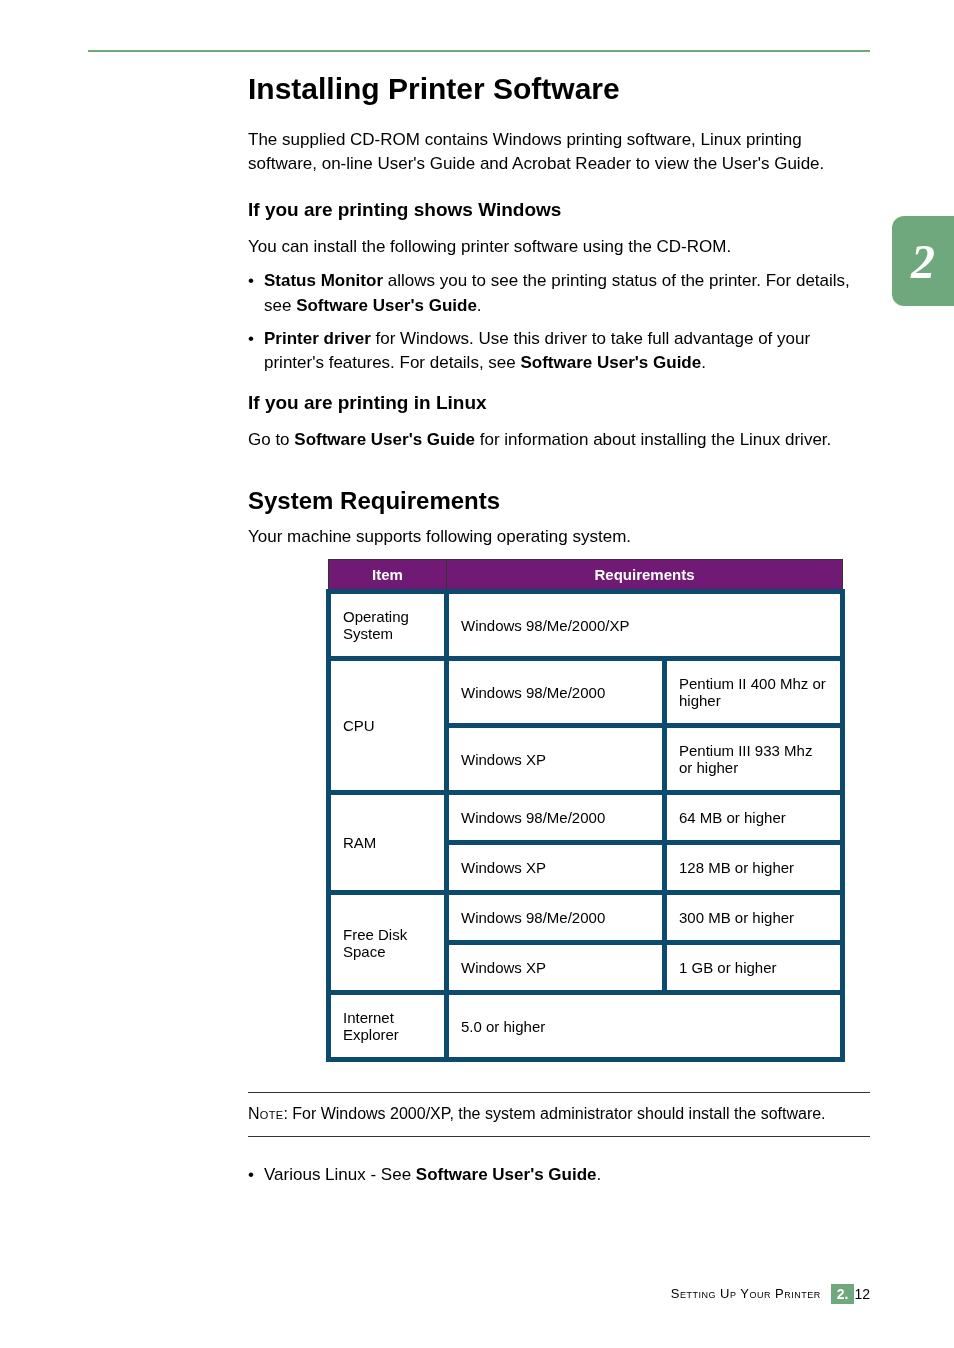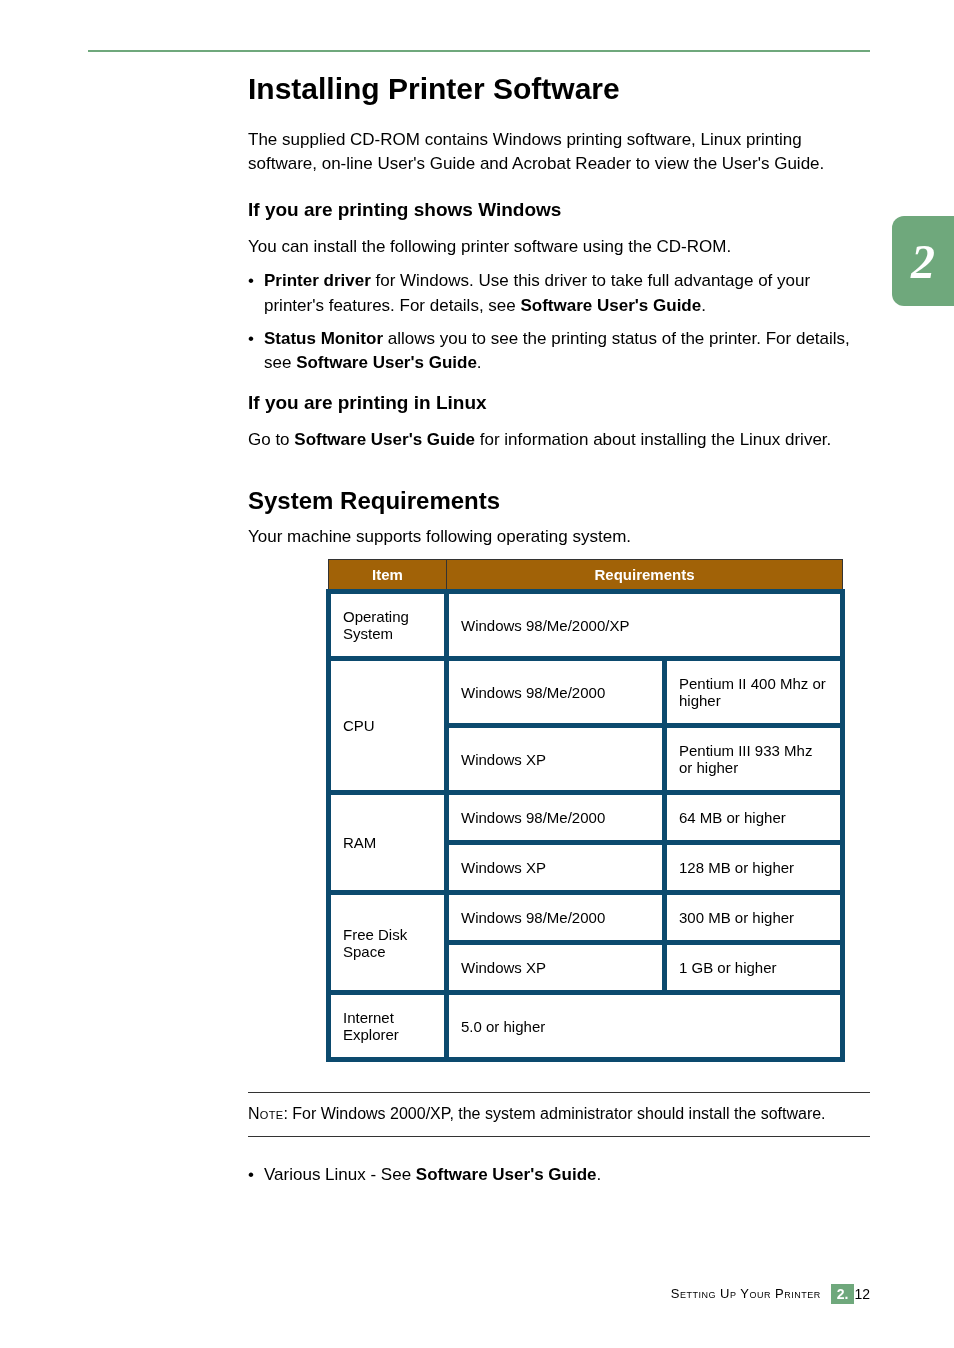--- a/index.html
+++ b/index.html
@@ -91,21 +91,21 @@
       font-weight: bold;
     }
     table {
       border-collapse: collapse;
       margin-left: 78px;
       margin-top: 6px;
       margin-bottom: 30px;
       font-size: 15px;
     }
     table th {
-      background: #a16207;
+      background: #701a75;
       color: #fff;
       font-weight: bold;
       font-size: 15px;
       padding: 6px 10px;
       border: 1px solid #333;
       text-align: center;
     }
     table td {
       border: 5px solid #0c4a6e;
       padding: 14px 12px;
@@ -172,24 +172,24 @@
   <h1>Installing Printer Software</h1>
 
   <p class="intro">The supplied CD-ROM contains Windows printing software, Linux printing software, on-line User's Guide and Acrobat Reader to view the User's Guide.</p>
 
   <h2>If you are printing shows Windows</h2>
 
   <p class="para">You can install the following printer software using the CD-ROM.</p>
 
   <ul class="bullets">
     <li>
-      <span class="bold">Printer driver</span><span> for Windows. Use this driver to take full advantage of your printer's features. For details, see </span><span class="bold">Software User's Guide</span><span>.</span>
+      <span class="bold">Status Monitor</span><span> allows you to see the printing status of the printer. For details, see </span><span class="bold">Software User's Guide</span><span>.</span>
     </li>
     <li>
-      <span class="bold">Status Monitor</span><span> allows you to see the printing status of the printer. For details, see </span><span class="bold">Software User's Guide</span><span>.</span>
+      <span class="bold">Printer driver</span><span> for Windows. Use this driver to take full advantage of your printer's features. For details, see </span><span class="bold">Software User's Guide</span><span>.</span>
     </li>
   </ul>
 
   <h2>If you are printing in Linux</h2>
 
   <p class="para">
     <span>Go to </span><span class="bold">Software User's Guide</span><span> for information about installing the Linux driver.</span>
   </p>
 
   <h2 class="req">System Requirements</h2>

